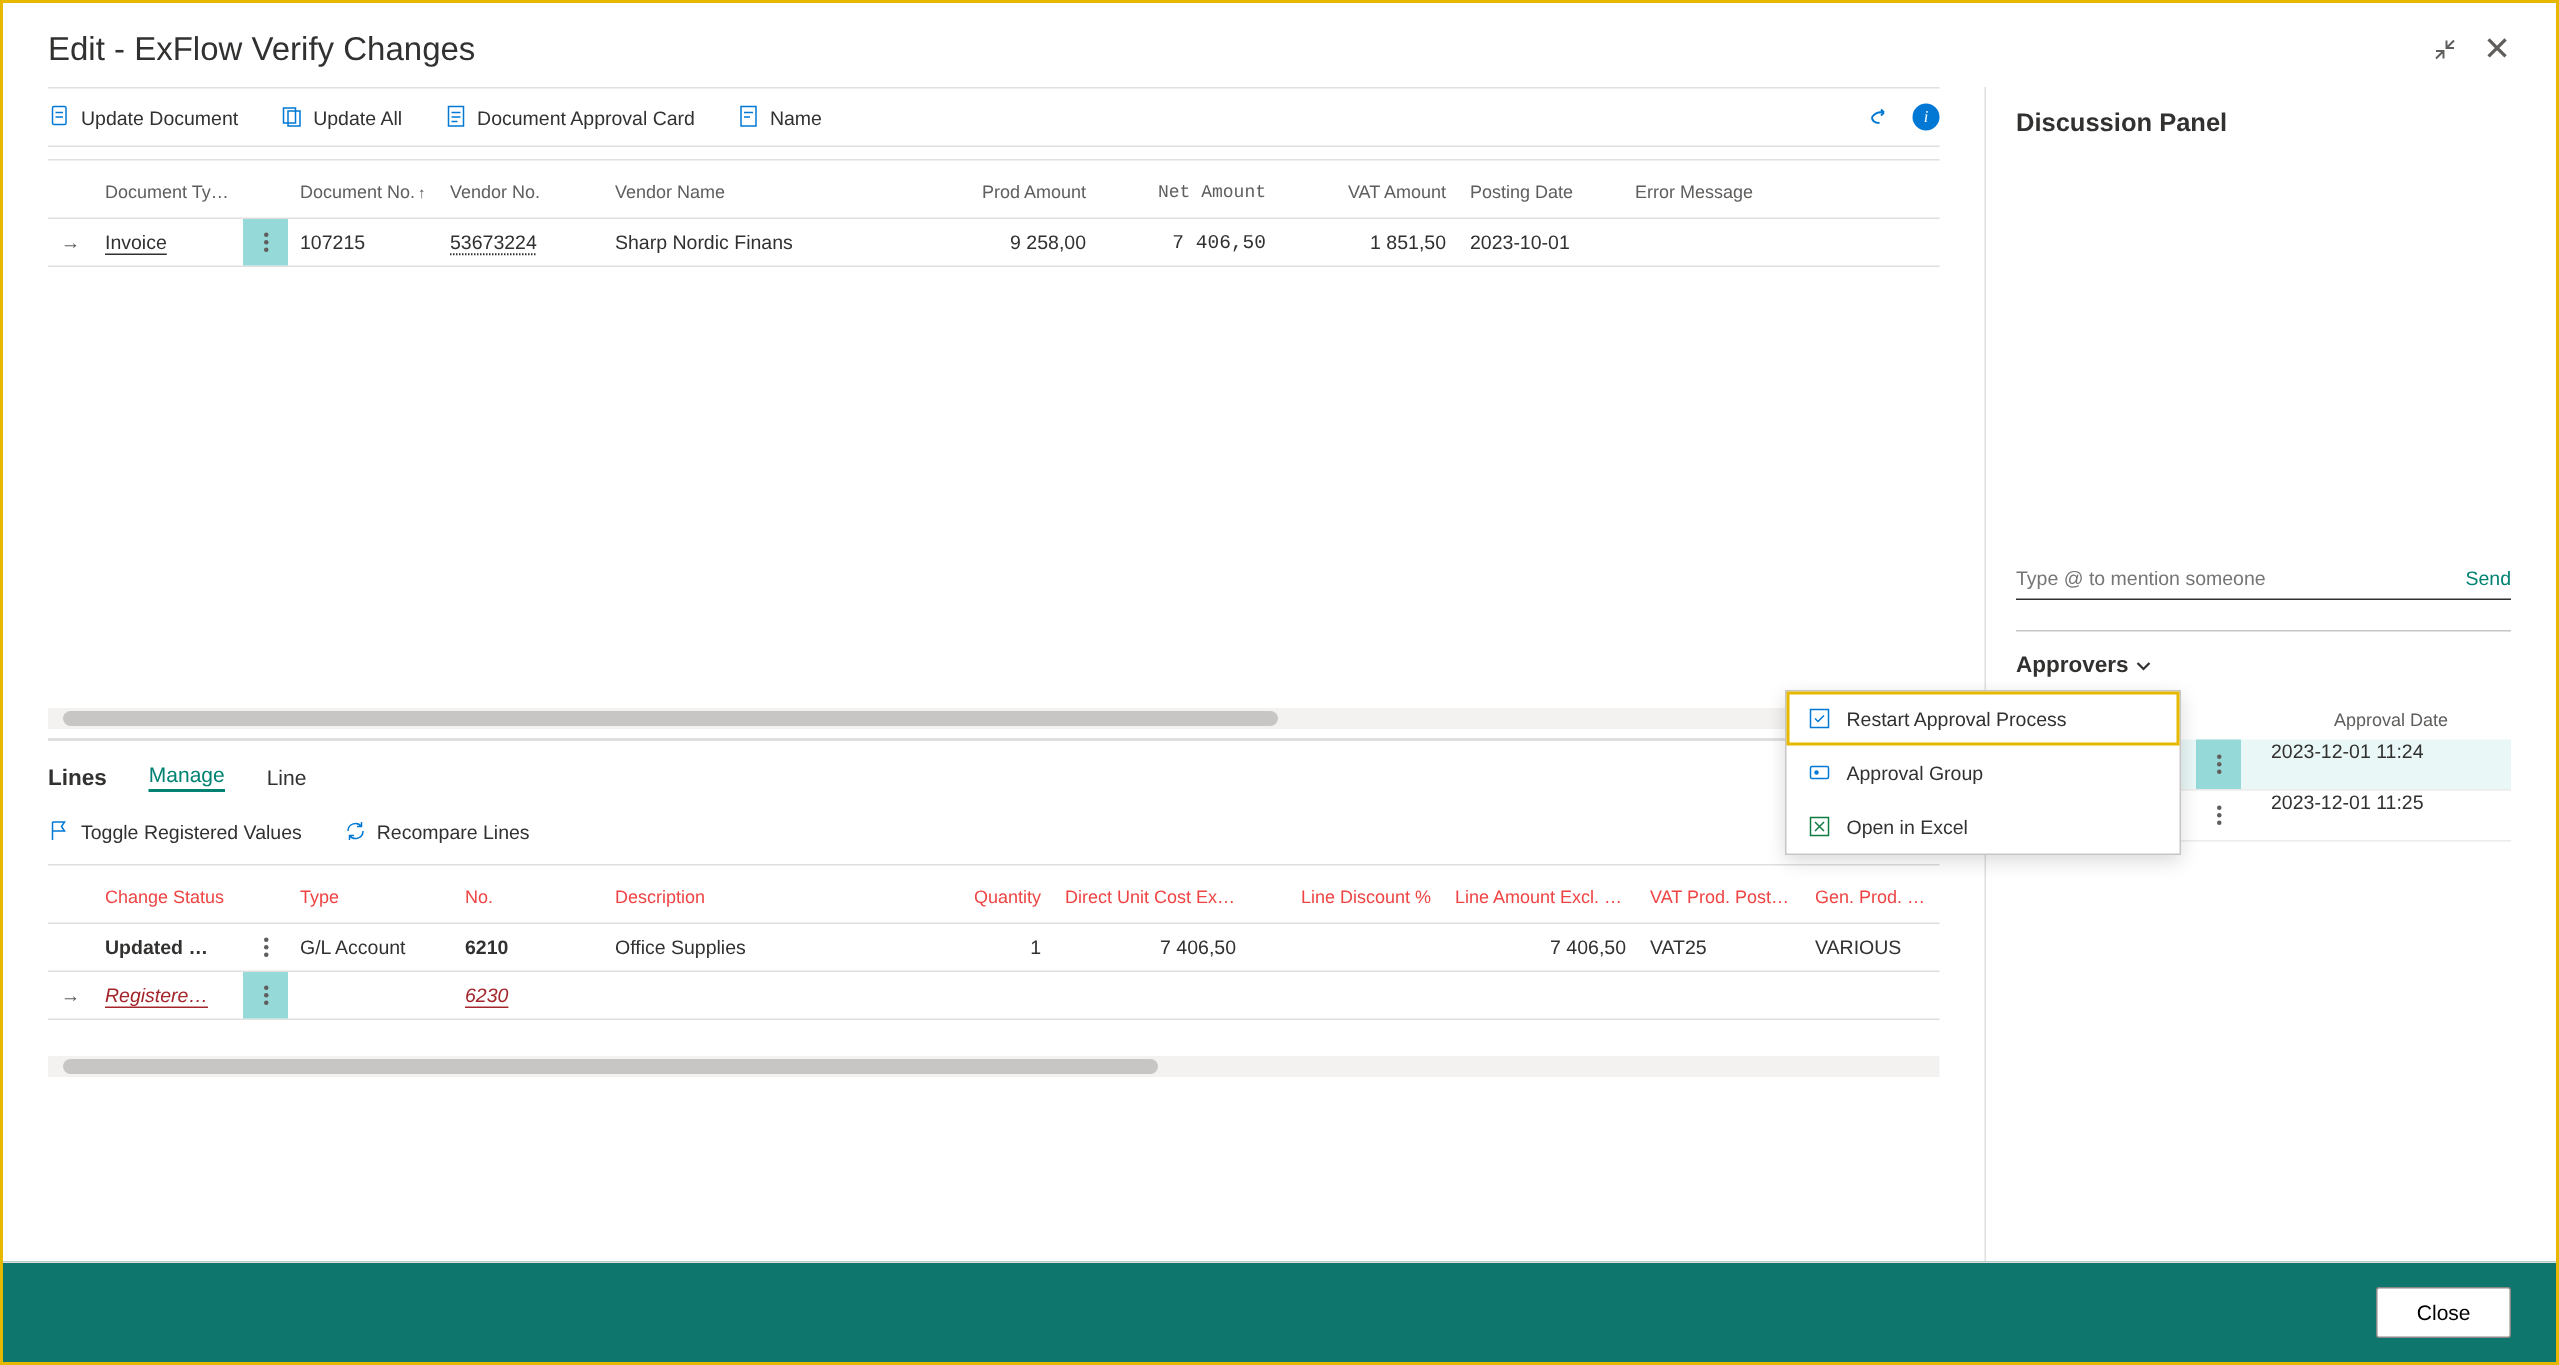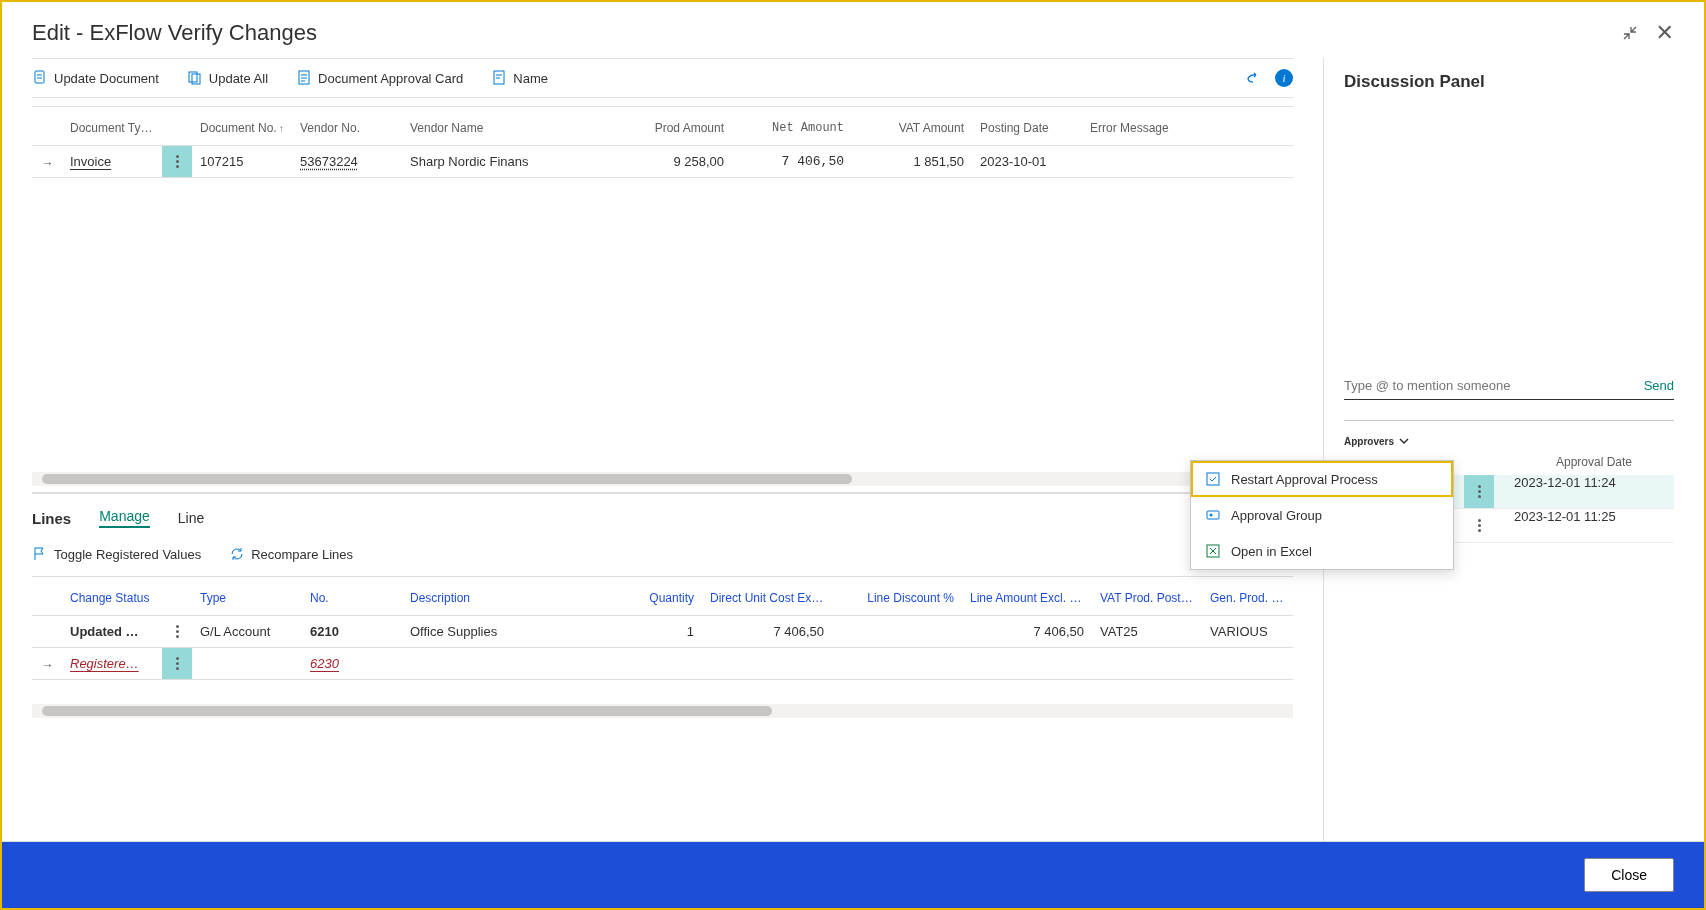--- a/index.html
+++ b/index.html
@@ -49,21 +49,21 @@
 
 .lines-header { display: flex; align-items: center; gap: 28px; padding: 14px 0 8px 0; border-top: 2px solid #e1dfdd; margin-top: 6px; }
 .lines-title { font-size: 15px; font-weight: 600; }
 .lines-tab { font-size: 14px; cursor: pointer; }
 .lines-tab.active { color: #008272; border-bottom: 2px solid #008272; padding-bottom: 2px; }
 
 .lines-toolbar { display: flex; gap: 28px; padding: 10px 0 14px 0; }
 
 .lines-grid-wrap { position: relative; }
 .lines-header-row, .lines-row { display: flex; align-items: stretch; min-height: 32px; }
-.lines-header-row { font-size: 12px; color: #1d4ed8; border-top: 1px solid #e1dfdd; border-bottom: 1px solid #e1dfdd; align-items: flex-end; padding-bottom: 6px; padding-top: 10px; }
+.lines-header-row { font-size: 12px; color: #ef4444; border-top: 1px solid #e1dfdd; border-bottom: 1px solid #e1dfdd; align-items: flex-end; padding-bottom: 6px; padding-top: 10px; }
 .lines-row { border-bottom: 1px solid #e1dfdd; align-items: center; }
 .lc-arrow { width: 30px; text-align: center; color: #605e5c; }
 .lc-change { width: 100px; }
 .lc-menu { width: 30px; text-align: center; align-self: stretch; display: flex; align-items: center; justify-content: center; }
 .lc-menu.active { background: #96d9d9; }
 .lc-type { width: 110px; }
 .lc-no { width: 100px; }
 .lc-desc { width: 220px; }
 .lc-qty { width: 80px; text-align: right; }
 .lc-unit { width: 130px; text-align: right; }
@@ -75,35 +75,35 @@
 .red-italic { color: #a4262c; font-style: italic; text-decoration: underline; text-underline-offset: 3px; }
 
 .lines-scroll { height: 14px; background: #f3f2f1; position: relative; margin-top: 24px; }
 .lines-scroll .scroll-thumb { width: 730px; left: 10px; }
 
 .side-title { font-size: 17px; font-weight: 600; padding: 14px 0 20px 0; }
 .mention-row { display: flex; align-items: center; border-bottom: 1px solid #323130; margin-top: 260px; }
 .mention-input { flex: 1; border: none; outline: none; padding: 6px 0; font-size: 13px; color: #605e5c; background: transparent; }
 .send-btn { color: #008272; font-size: 13px; padding-left: 14px; cursor: pointer; }
 .divider { border-top: 1px solid #c8c6c4; margin: 20px 0 14px 0; }
-.approvers-hdr { display: flex; align-items: center; gap: 4px; font-size: 10px; font-weight: 600; margin-bottom: 8px; }
+.approvers-hdr { display: flex; align-items: center; gap: 4px; font-size: 15px; font-weight: 600; margin-bottom: 21px; }
 .approval-date-hdr { font-size: 12px; color: #605e5c; padding-bottom: 6px; text-align: right; display: flex; justify-content: flex-end; }
 .apprv-row { display: flex; align-items: flex-start; height: 34px; border-bottom: 1px solid #edebe9; }
 .apprv-row.selected { background: #eaf7f7; }
 .apprv-name { width: 120px; padding-left: 4px; }
 .apprv-menu { width: 30px; text-align: center; align-self: stretch; display:flex; align-items:center; justify-content:center; }
 .apprv-menu.sel { background: #96d9d9; }
 .apprv-date { flex: 1; text-align: left; padding-left: 20px; }
 
 .context-menu { position: absolute; top: 458px; left: 1188px; width: 264px; background: #fff; border: 1px solid #c8c6c4; box-shadow: 0 4px 12px rgba(0,0,0,.15); z-index: 100; }
 .ctx-item { display: flex; align-items: center; gap: 10px; padding: 10px 14px; cursor: pointer; }
 .ctx-item.highlighted { border: 2px solid #e6b800; padding: 8px 12px; }
 .ctx-item svg { width: 16px; height: 16px; color: #0078d4; }
 
-.footer { position: absolute; bottom: 0; left: 0; right: 0; padding: 16px 30px; display: flex; justify-content: flex-end; border-top: 1px solid #e1dfdd; background: #1d4ed8; }
+.footer { position: absolute; bottom: 0; left: 0; right: 0; padding: 16px 30px; display: flex; justify-content: flex-end; border-top: 1px solid #e1dfdd; background: #0f766e; }
 .close-btn { border: 1px solid #8a8886; background: #fff; padding: 8px 26px; font-size: 14px; cursor: pointer; border-radius: 2px; }
 
 .vmenu-dots { display: flex; flex-direction: column; gap: 2px; }
 .vmenu-dots span { width: 3px; height: 3px; background: #605e5c; border-radius: 50%; }
 </style>
 </head>
 <body>
 
 <div class="window">
 

